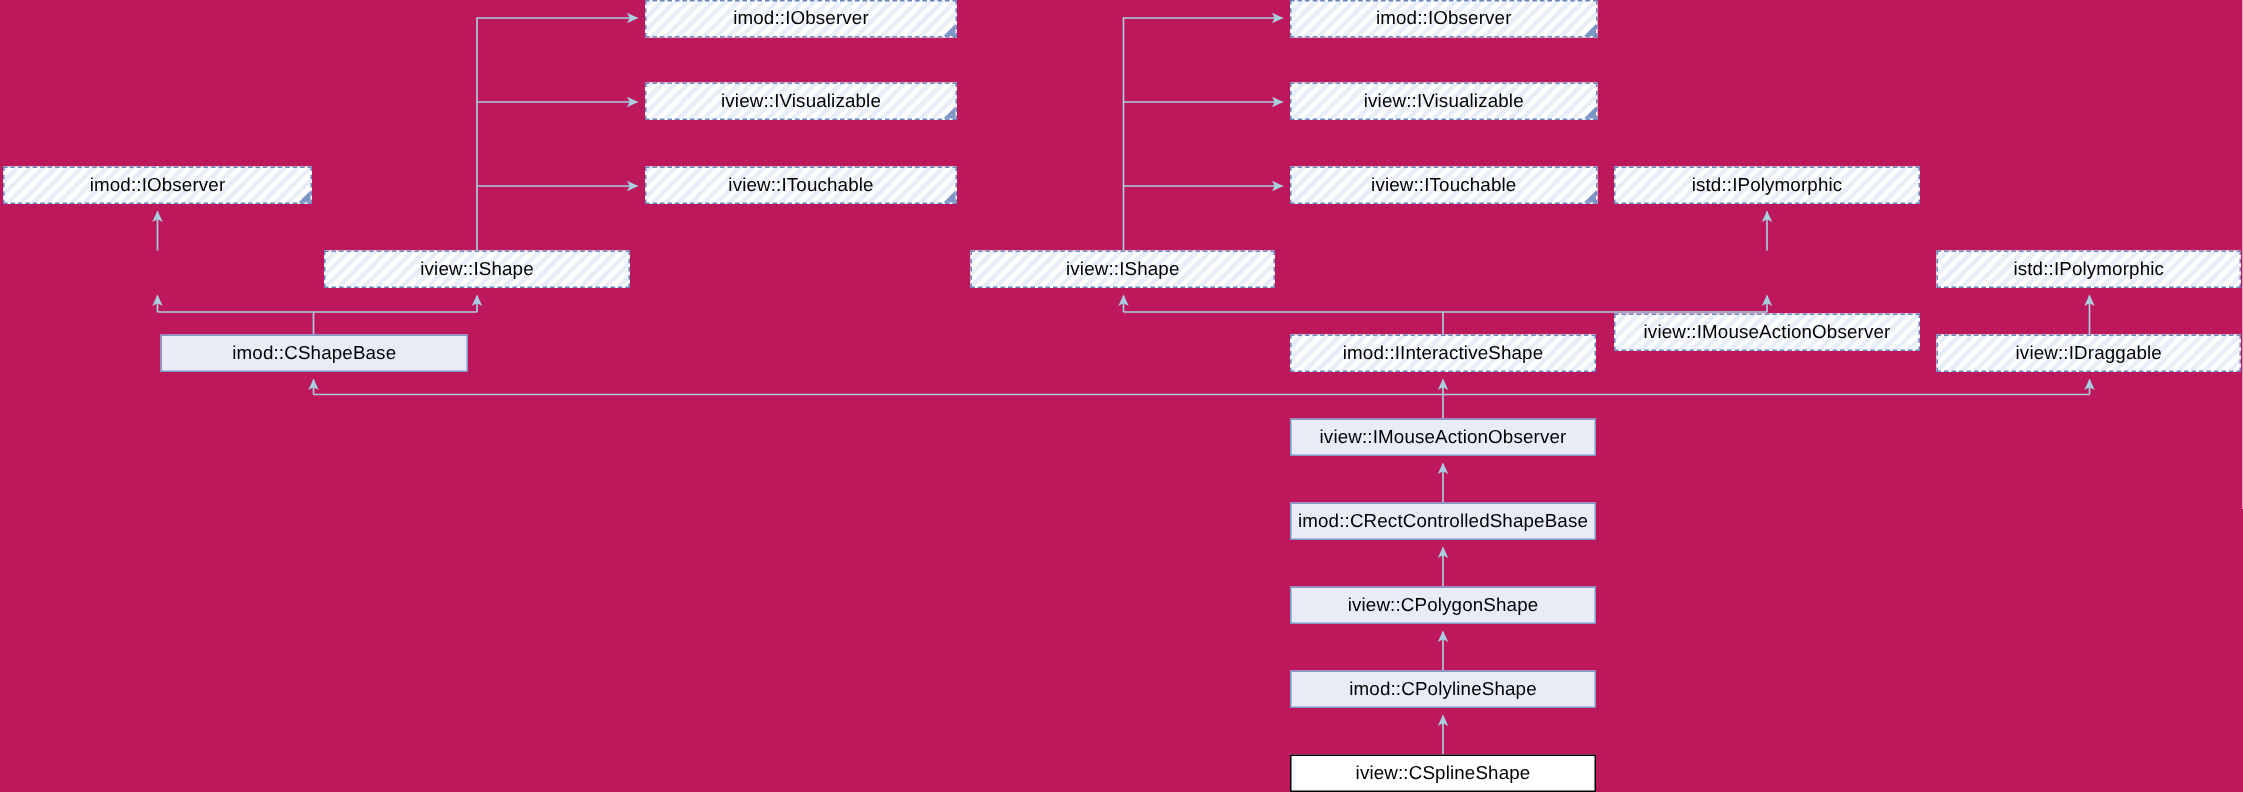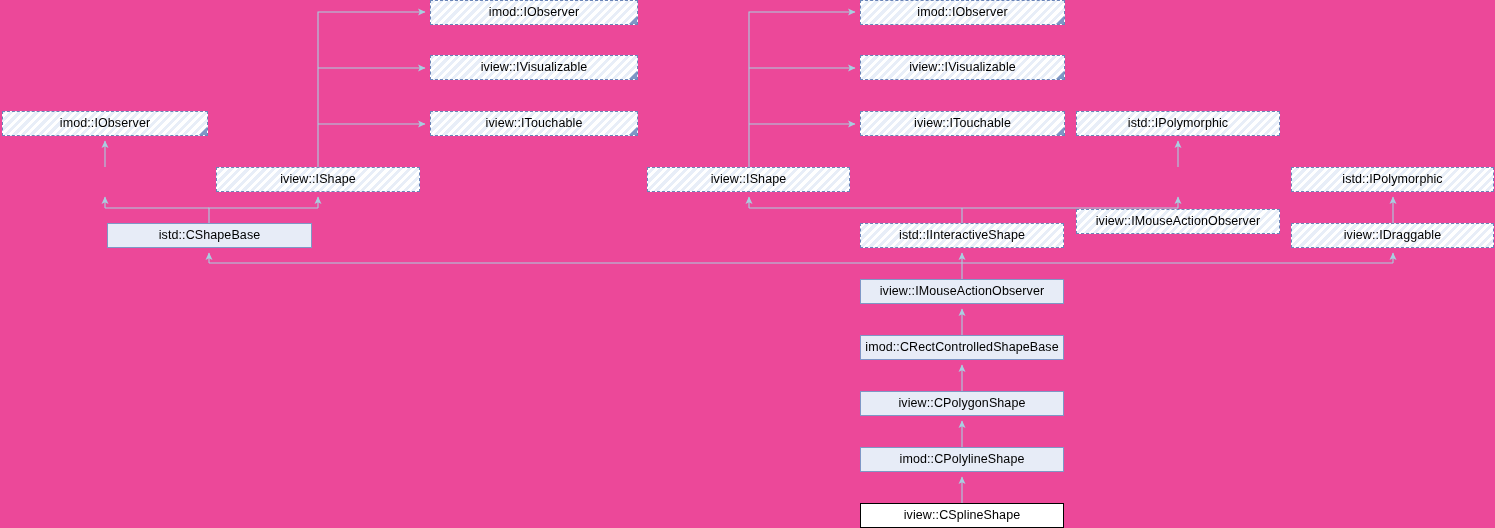--- a/index.html
+++ b/index.html
@@ -4,21 +4,21 @@
 <style>
   html, body {
     margin: 0;
     padding: 0;
     background: #ffffff;
   }
   #diagram {
     position: relative;
     width: 1495px;
     height: 528px;
-    background: #ec4899;
+    background: #be185d;
     font-family: "Liberation Sans", sans-serif;
     overflow: hidden;
   }
   #edge-layer {
     position: absolute;
     left: 0;
     top: 0;
     width: 1495px;
     height: 528px;
     pointer-events: none;
@@ -161,24 +161,24 @@
     <span class="label">iview::IShape</span>
   </div>
   <div class="node abstract" style="left:1076px;top:167px;width:204px;height:25px;margin-top:42px;">
     <span class="label">iview::IMouseActionObserver</span>
   </div>
   <div class="node abstract" style="left:1291px;top:167px;width:203px;height:25px;">
     <span class="label">istd::IPolymorphic</span>
   </div>
 
   <div class="node concrete" style="left:107px;top:223px;width:205px;height:25px;">
-    <span class="label">istd::CShapeBase</span>
+    <span class="label">imod::CShapeBase</span>
   </div>
   <div class="node abstract" style="left:860px;top:223px;width:204px;height:25px;">
-    <span class="label">istd::IInteractiveShape</span>
+    <span class="label">imod::IInteractiveShape</span>
   </div>
   <div class="node abstract" style="left:1291px;top:223px;width:203px;height:25px;">
     <span class="label">iview::IDraggable</span>
   </div>
 
   <div class="node concrete" style="left:860px;top:279px;width:204px;height:25px;">
     <span class="label">iview::IMouseActionObserver</span>
   </div>
   <div class="node concrete" style="left:860px;top:335px;width:204px;height:25px;">
     <span class="label">imod::CRectControlledShapeBase</span>

